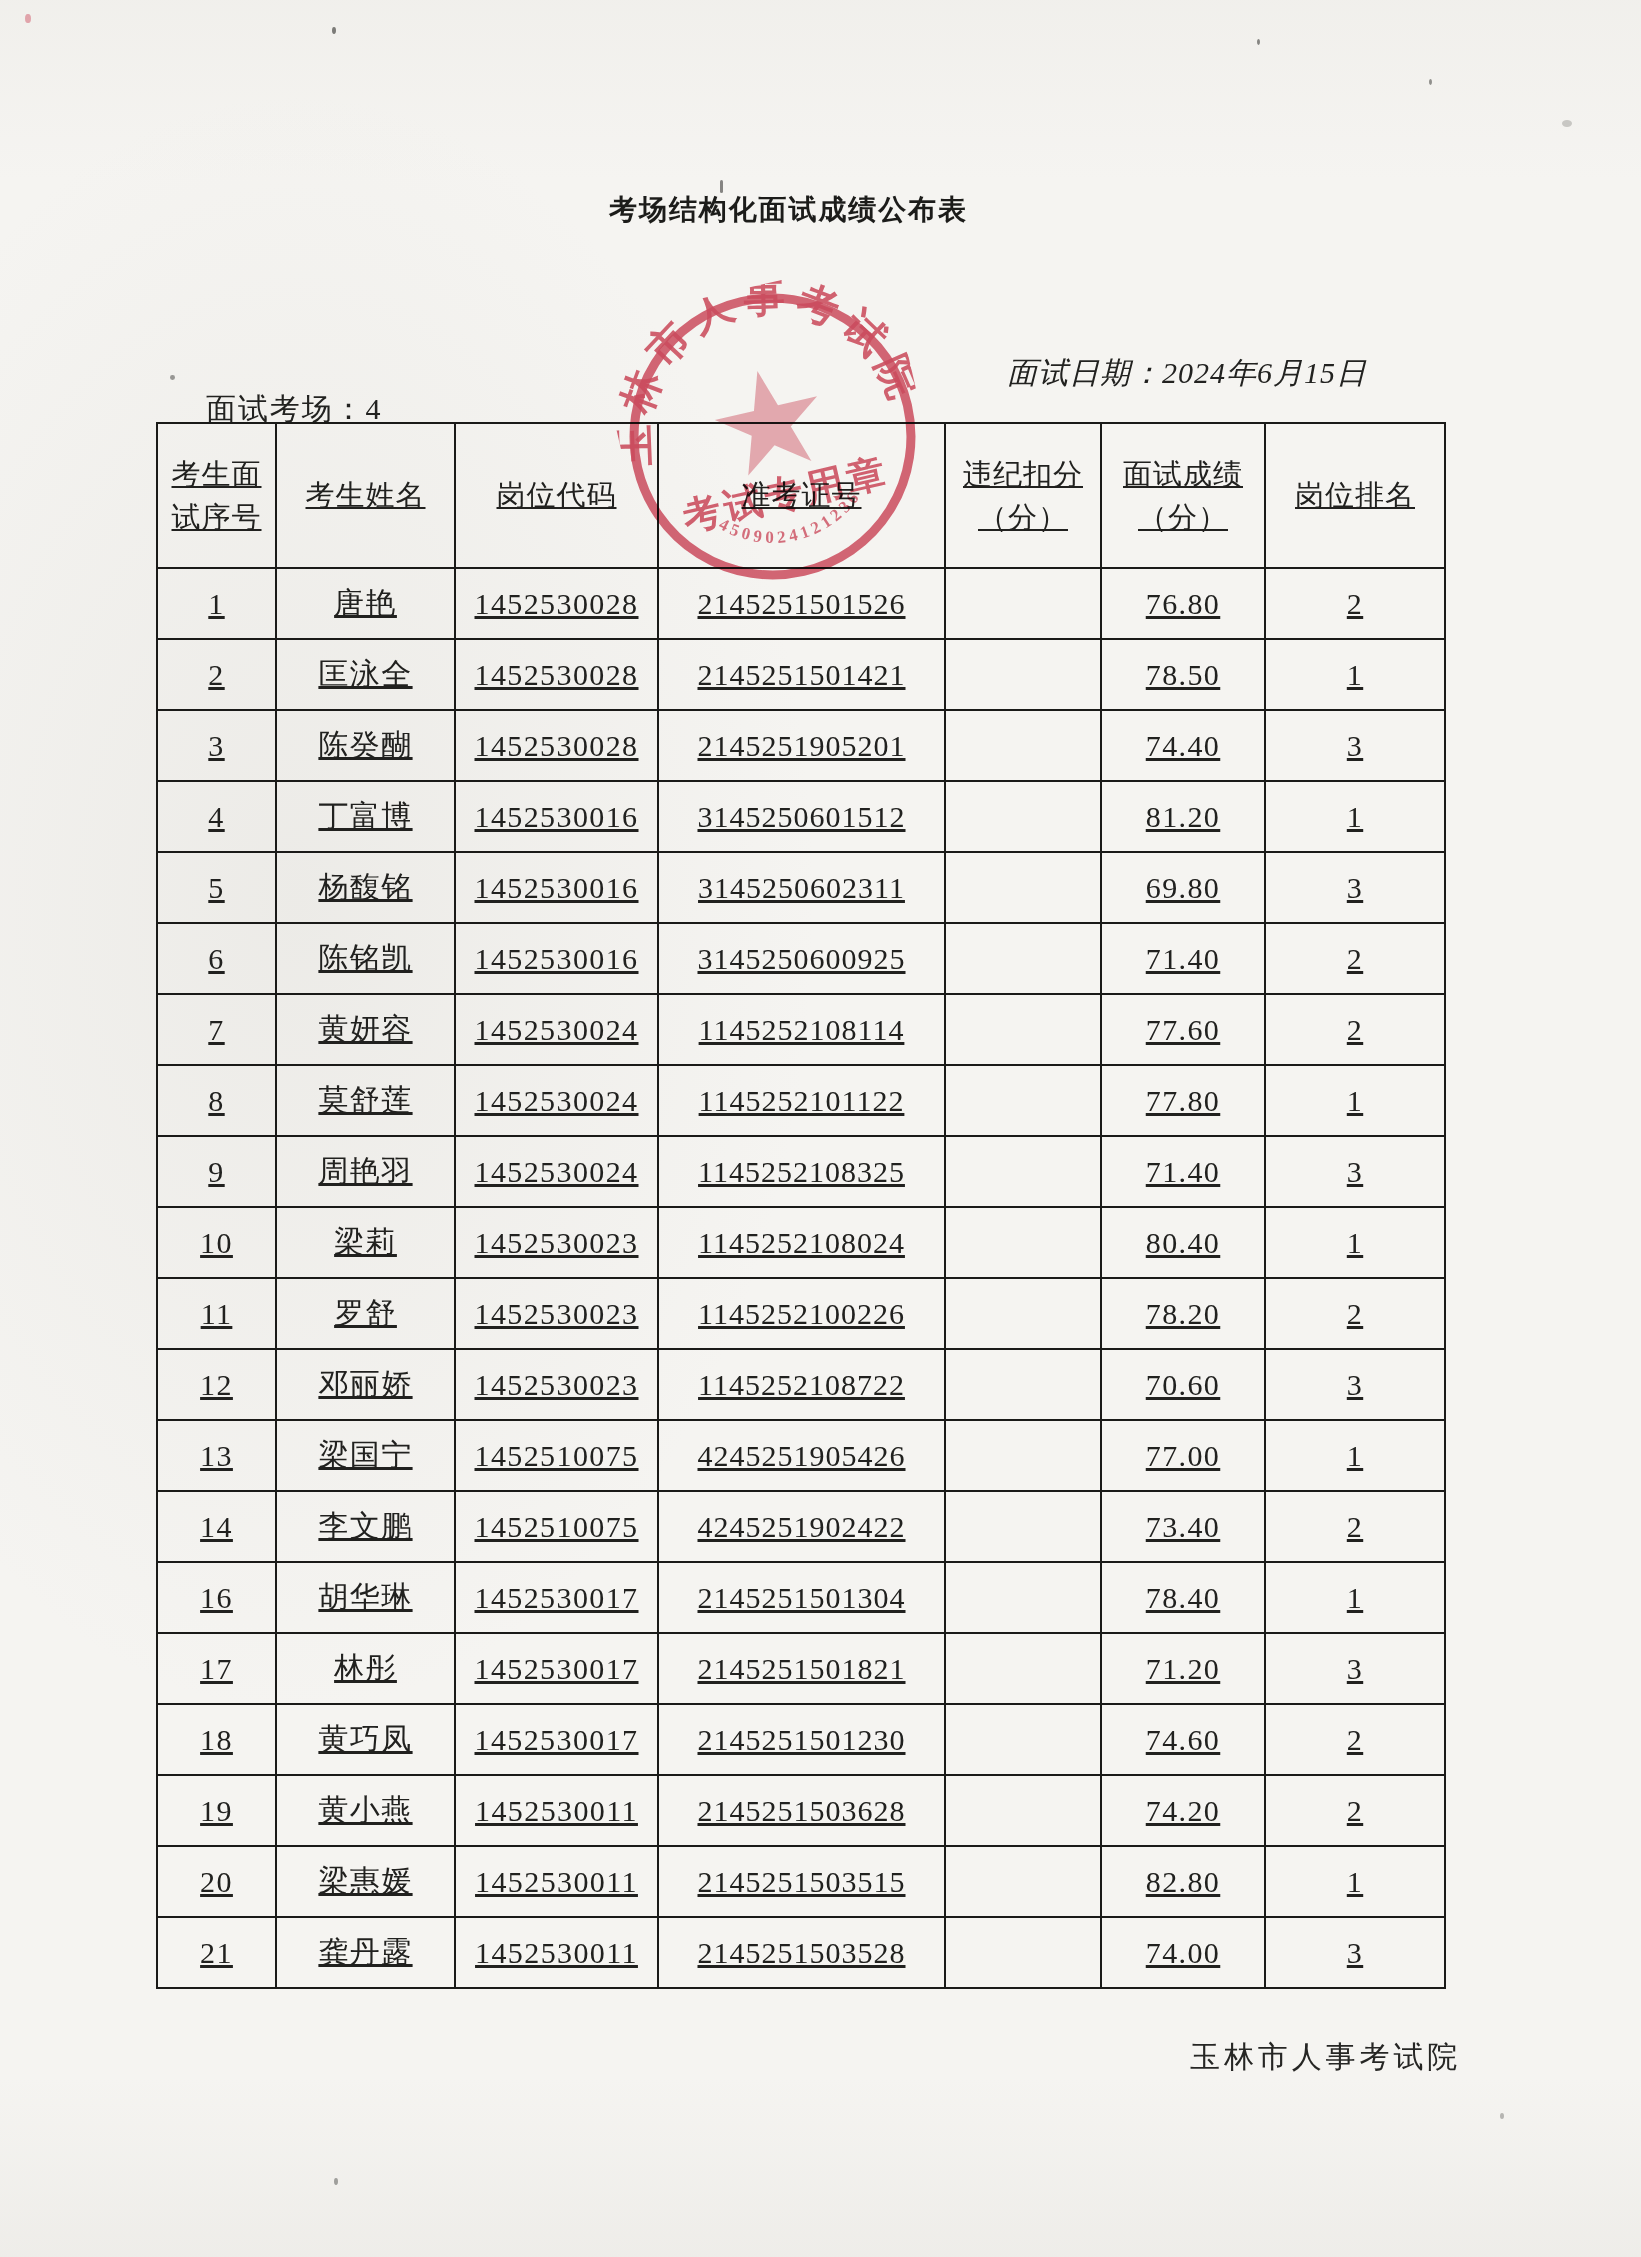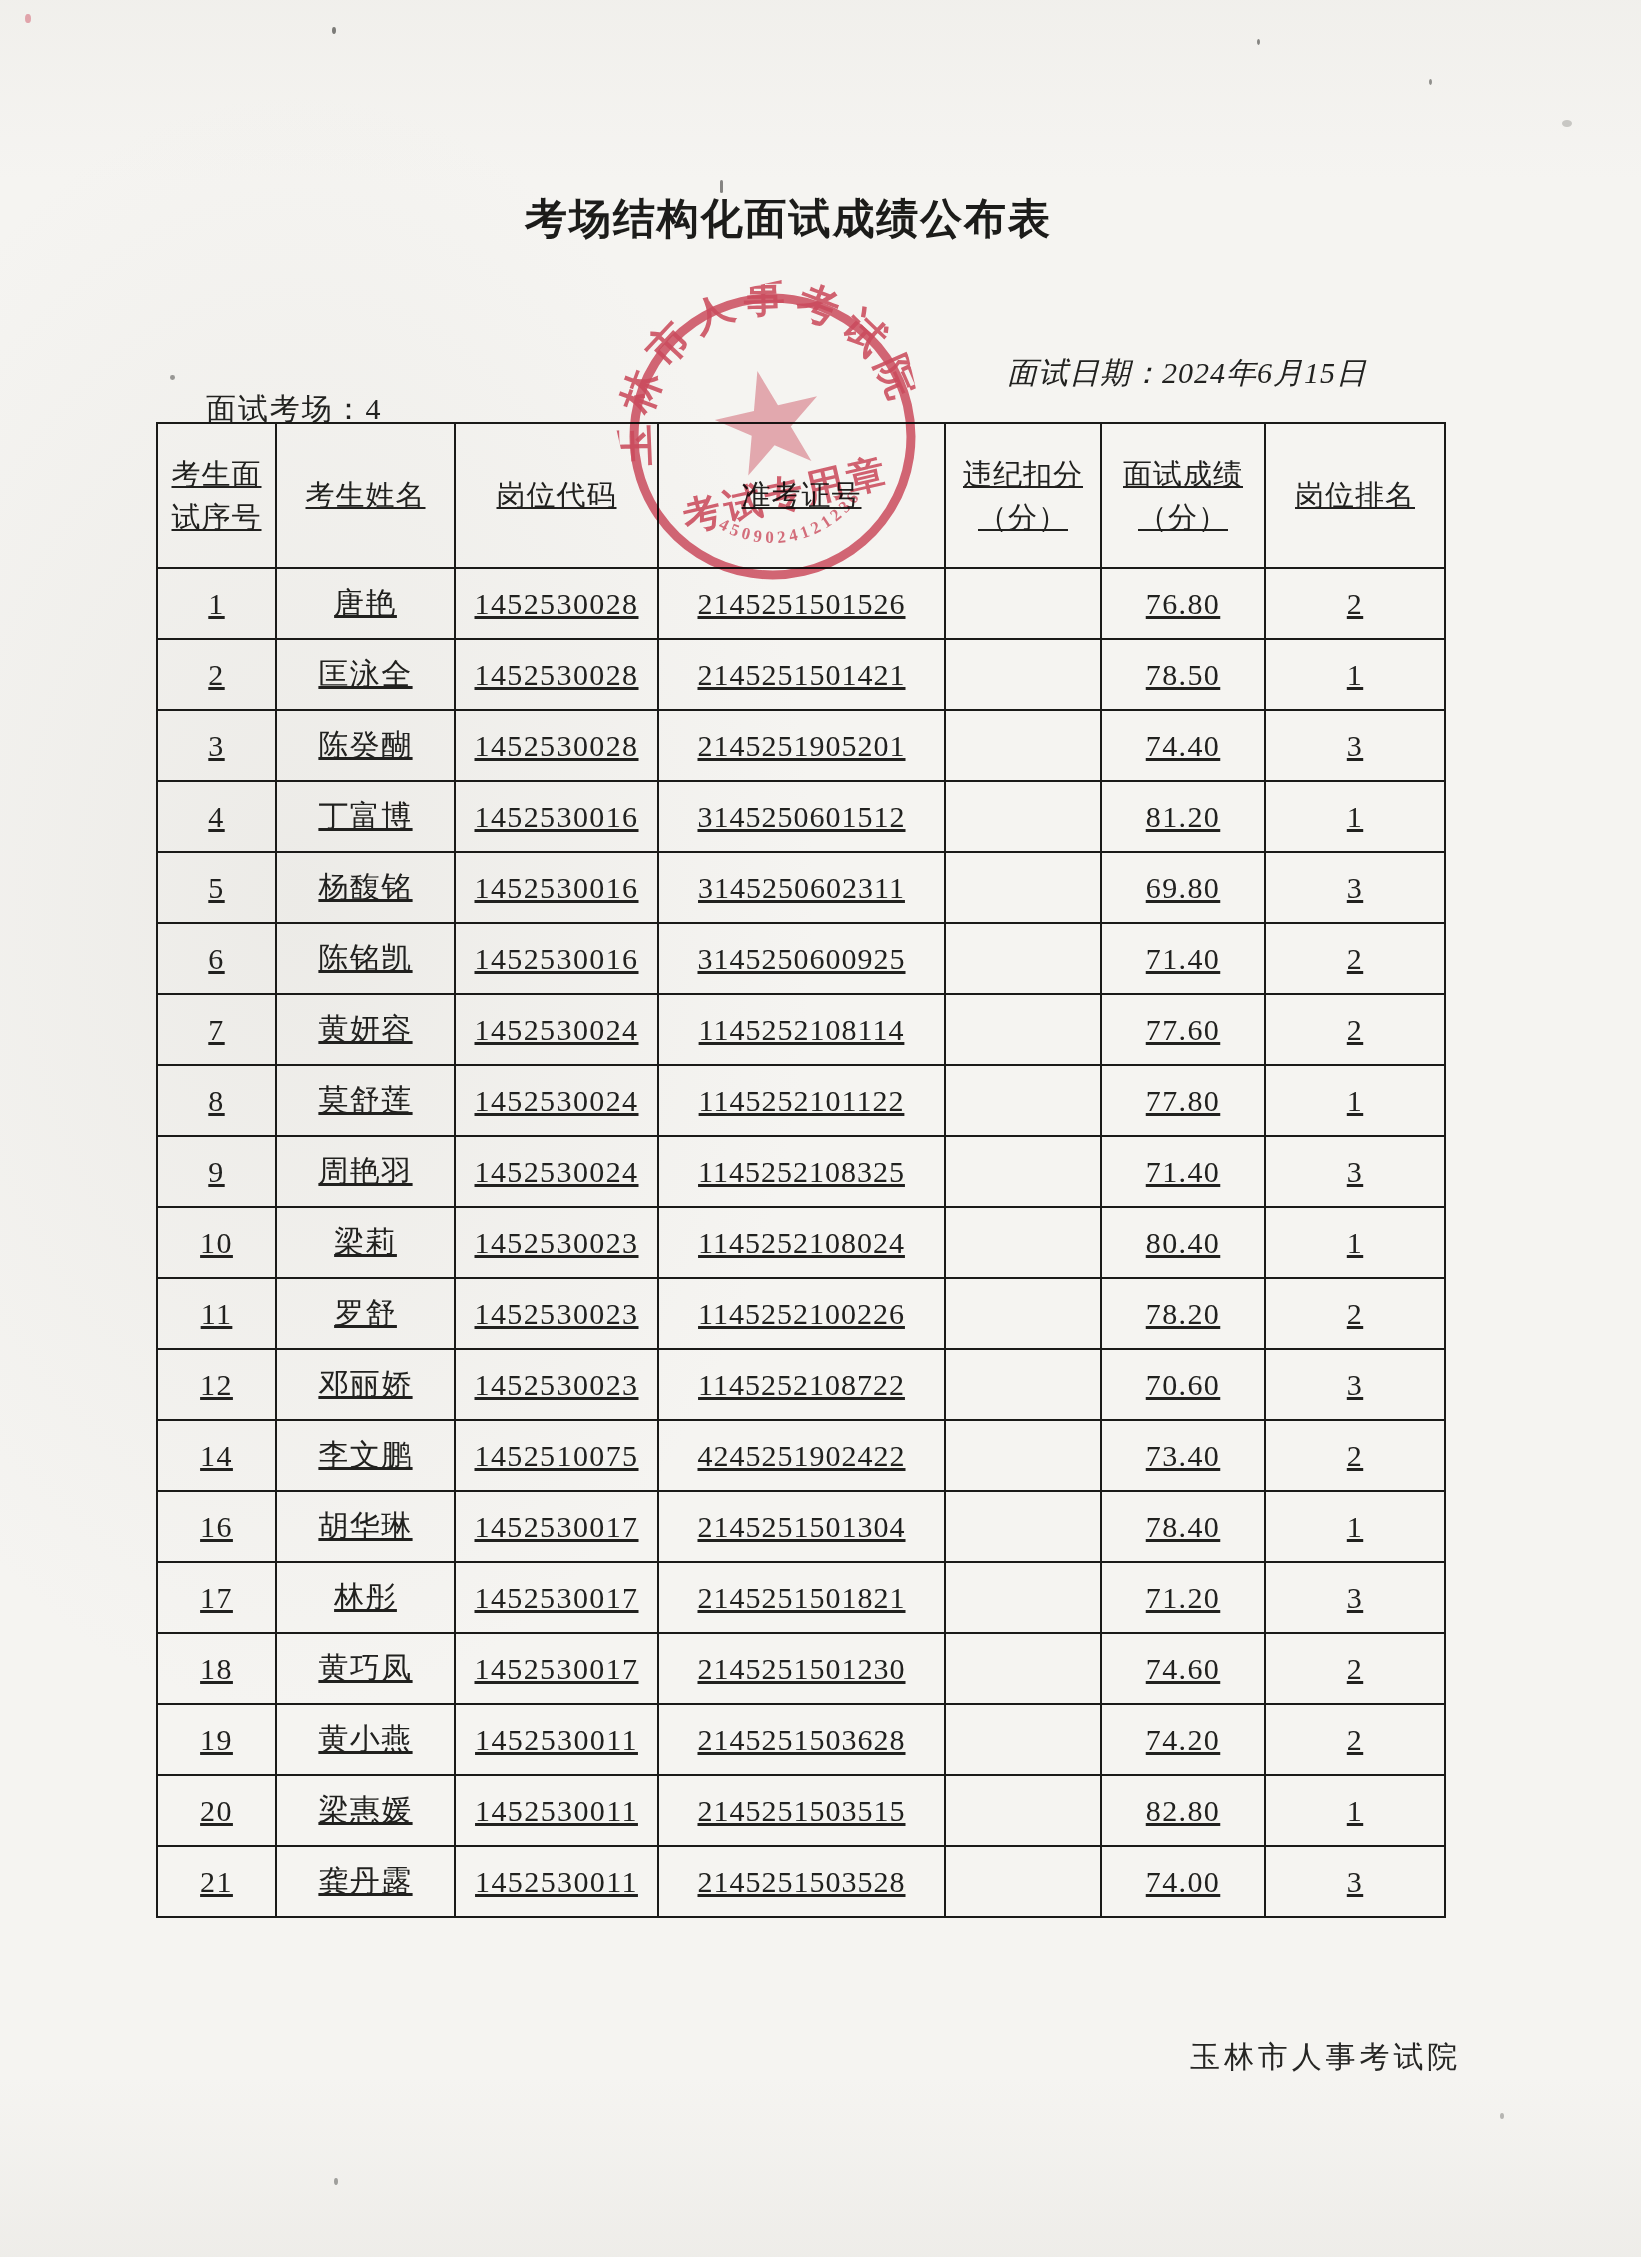--- a/index.html
+++ b/index.html
@@ -23,21 +23,21 @@
       radial-gradient(ellipse 869px 1352px at 18% 40%, rgba(210,208,202,0.25), rgba(0,0,0,0) 60%),
       linear-gradient(180deg, rgba(233,231,226,0.35) 0%, rgba(0,0,0,0) 8%, rgba(0,0,0,0) 92%, rgba(228,226,221,0.4) 100%);
     pointer-events: none;
   }
   .doc-title {
     position: absolute;
     left: 145px;
     top: 191px;
     width: 1287px;
     text-align: center;
-    font-size: 42px;
+    font-size: 28px;
     font-weight: 700;
     letter-spacing: 1.9px;
     color: #1c1c1a;
   }
   .meta-row {
     position: absolute;
     left: 0;
     top: 353px;
     width: 1641px;
     font-size: 30px;
@@ -245,20 +245,29 @@
       <tr>
         <td>12</td>
         <td>邓丽娇</td>
         <td>1452530023</td>
         <td>1145252108722</td>
         <td></td>
         <td>70.60</td>
         <td>3</td>
       </tr>
       <tr>
+        <td>13</td>
+        <td>梁国宁</td>
+        <td>1452510075</td>
+        <td>4245251905426</td>
+        <td></td>
+        <td>77.00</td>
+        <td>1</td>
+      </tr>
+      <tr>
         <td>14</td>
         <td>李文鹏</td>
         <td>1452510075</td>
         <td>4245251902422</td>
         <td></td>
         <td>73.40</td>
         <td>2</td>
       </tr>
       <tr>
         <td>16</td>

